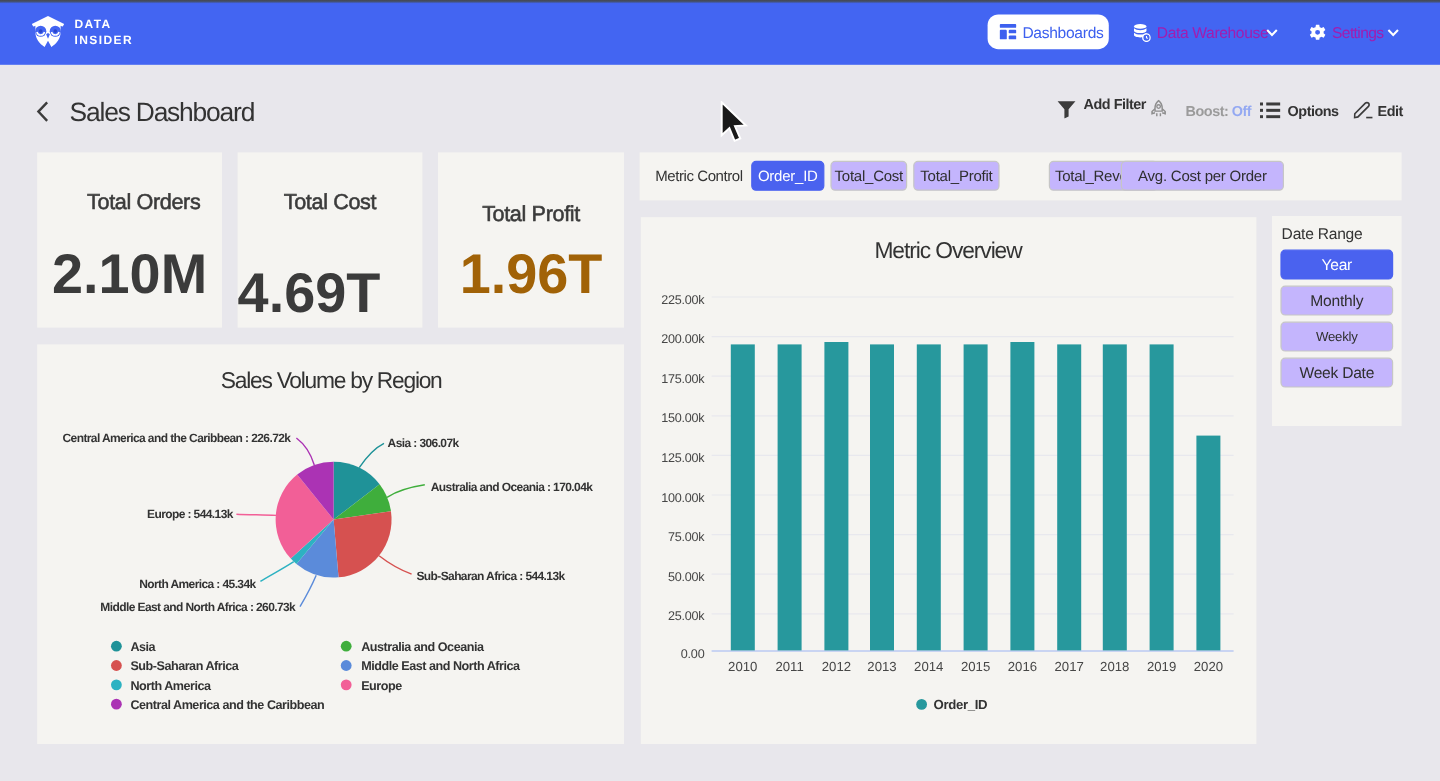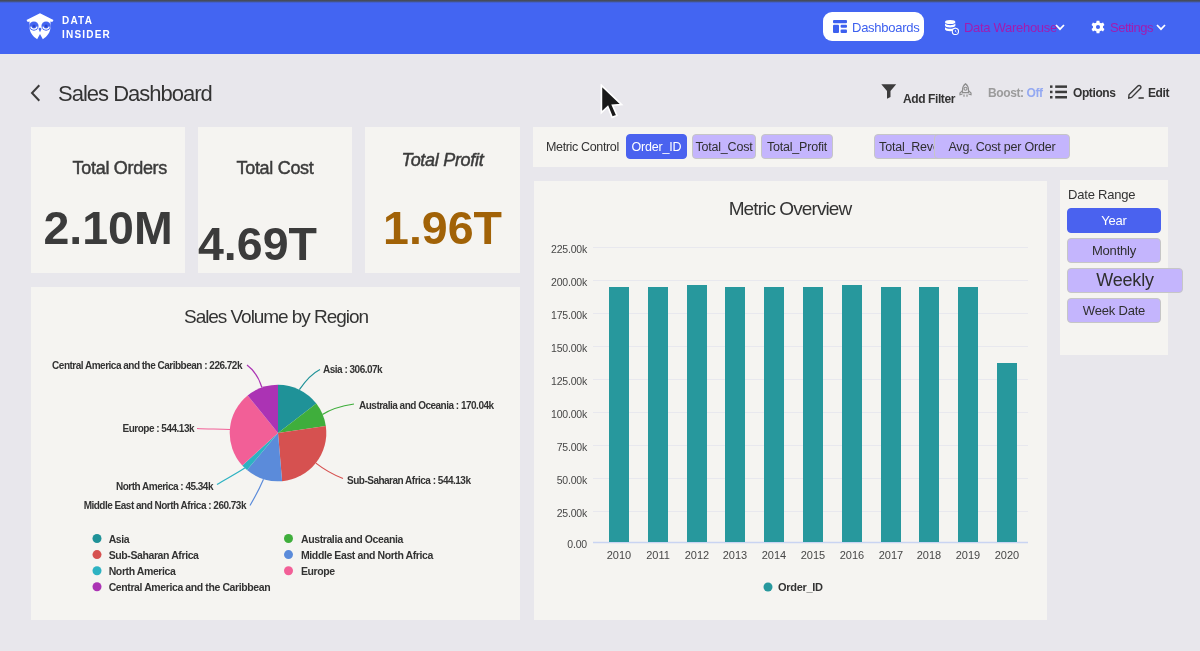--- a/index.html
+++ b/index.html
@@ -61,21 +61,21 @@
   </svg>
 
 <svg class="abs" style="left:29px;top:84px;" width="12" height="18" viewBox="0 0 12 18">
     <path d="M10.3 1.3 L3 9 L10.3 16.7" stroke="#3c3c3c" stroke-width="2" fill="none"></path>
   </svg>
 <div class="abs" style="left:58px;top:81px;color:#333;font-size:22px;letter-spacing:-1px;">Sales Dashboard</div>
 
 <svg class="abs" style="left:881px;top:83.5px;" width="15.5" height="15" viewBox="0 0 15.5 15">
     <path fill="#3c3c3c" d="M0.3 0.3 L15.2 0.3 L9.5 7 L9.5 13 L6 14.8 L6 7 Z"></path>
   </svg>
-<div class="acttext" style="left:903px;top:92px;">Add Filter</div>
+<div class="acttext" style="left:903px;top:80px;">Add Filter</div>
 
 <svg class="abs" style="left:957px;top:83px;" width="17" height="15" viewBox="0 0 17 15">
   <path fill="none" stroke="#8e8e8e" stroke-width="1.2" d="M8.5 0.8 C10.6 2.4 11.5 4.8 11.5 7.2 L11.5 9.6 L5.5 9.6 L5.5 7.2 C5.5 4.8 6.4 2.4 8.5 0.8 Z"></path>
   <circle cx="8.5" cy="5.8" r="1.5" fill="none" stroke="#8e8e8e" stroke-width="1.1"></circle>
   <path fill="none" stroke="#8e8e8e" stroke-width="1.2" d="M5.5 7.6 L3 10 L3 11.8 L5.5 11 M11.5 7.6 L14 10 L14 11.8 L11.5 11"></path>
   <path fill="none" stroke="#8e8e8e" stroke-width="1.2" d="M7 11.4 L7 13.8 M10 11.4 L10 13.8"></path>
 </svg>
 <div class="acttext" style="left:988px;top:86px;color:#9b9b9b;">Boost: <span style="color:#94a9f2;">Off</span></div>
 
 <svg class="abs" style="left:1050px;top:85px;" width="17" height="14" viewBox="0 0 17 14">
@@ -96,21 +96,21 @@
 
 <svg class="abs" style="left:599px;top:84px;" width="25" height="39" viewBox="0 0 22 36">
   <path d="M1.7 1.2 L1.7 26.5 L7.6 21 L11.6 30.8 L16 29 L11.9 19.5 L20.3 19 Z" fill="#1a1a1a" stroke="#fff" stroke-width="1.5"></path>
 </svg>
 
 <div class="card" style="left:31px;top:127px;width:154px;height:146px;"></div>
 <div class="card" style="left:198px;top:127px;width:154px;height:146px;"></div>
 <div class="card" style="left:365px;top:127px;width:155px;height:146px;"></div>
 <div class="abs" style="left:13px;top:158px;width:154px;text-align:right;color:#3b3b3b;font-size:18px;-webkit-text-stroke:0.45px #3b3b3b;letter-spacing:-0.3px;">Total Orders</div>
 <div class="abs" style="left:198px;top:158px;width:154px;text-align:center;color:#3b3b3b;font-size:18px;-webkit-text-stroke:0.45px #3b3b3b;letter-spacing:-0.3px;">Total Cost</div>
-<div class="abs" style="left:365px;top:150px;width:155px;text-align:center;color:#3b3b3b;font-size:18px;-webkit-text-stroke:0.45px #3b3b3b;letter-spacing:-0.3px;font-style:italic;">Total Profit</div>
+<div class="abs" style="left:365px;top:168px;width:155px;text-align:center;color:#3b3b3b;font-size:18px;-webkit-text-stroke:0.45px #3b3b3b;letter-spacing:-0.3px;">Total Profit</div>
 <div class="abs" style="left:31px;top:201px;width:154px;text-align:center;color:#3b3b3b;font-size:46.5px;font-weight:bold;">2.10M</div>
 <div class="abs" style="left:198px;top:217px;width:154px;text-align:left;color:#3b3b3b;font-size:46.5px;font-weight:bold;">4.69T</div>
 <div class="abs" style="left:365px;top:201px;width:155px;text-align:center;color:#a16207;font-size:46.5px;font-weight:bold;">1.96T</div>
 
 <div class="card" style="left:533px;top:127px;width:635px;height:40px;"></div>
 <div class="abs" style="left:546px;top:140px;color:#333;font-size:12.5px;letter-spacing:-0.35px;">Metric Control</div>
 <div class="btn sel" style="left:626px;top:134px;width:61px;height:25px;">Order_ID</div>
 <div class="btn" style="left:692px;top:134px;width:64px;height:25px;">Total_Cost</div>
 <div class="btn" style="left:761px;top:134px;width:72px;height:25px;">Total_Profit</div>
 <div class="btn" style="left:838px;top:134px;width:91px;height:25px;margin-left:36px;">Total_Revenue</div>
@@ -175,21 +175,21 @@
   </g>
 
   <circle cx="234" cy="406" r="4.5" fill="#27989d"></circle>
   <text x="244" y="410" fill="#333" font-size="11" font-weight="bold" letter-spacing="-0.3" font-family="Liberation Sans">Order_ID</text>
 </svg>
 
 <div class="card" style="left:1060px;top:180px;width:108px;height:175px;"></div>
 <div class="abs" style="left:1068px;top:187px;color:#333;font-size:13px;letter-spacing:-0.2px;">Date Range</div>
 <div class="btn sel" style="left:1067px;top:208px;width:94px;height:25px;font-size:13px;">Year</div>
 <div class="btn" style="left:1067px;top:238px;width:94px;height:25px;font-size:13px;">Monthly</div>
-<div class="btn" style="left:1067px;top:268px;width:116px;height:25px;font-size:18px;">Weekly</div>
+<div class="btn" style="left:1067px;top:268px;width:94px;height:25px;font-size:11px;">Weekly</div>
 <div class="btn" style="left:1067px;top:298px;width:94px;height:25px;font-size:13px;">Week Date</div>
 
 <div class="card" style="left:31px;top:287px;width:489px;height:333px;"></div>
 <svg class="abs" style="left:31px;top:287px;" width="489" height="333" viewBox="0 0 489 333">
   <text x="245" y="36" fill="#333" font-size="19" letter-spacing="-1.05" text-anchor="middle" font-family="Liberation Sans">Sales Volume by Region</text>
   <g id="pie">
     <path d="M247 146 L247.00 97.70 A48.3 48.3 0 0 1 285.34 116.62 Z" fill="#1f9298"></path>
     <path d="M247 146 L285.34 116.62 A48.3 48.3 0 0 1 294.80 139.05 Z" fill="#3fae3c"></path>
     <path d="M247 146 L294.80 139.05 A48.3 48.3 0 0 1 251.10 194.13 Z" fill="#d65150"></path>
     <path d="M247 146 L251.10 194.13 A48.3 48.3 0 0 1 216.02 183.06 Z" fill="#5b8bda"></path>

